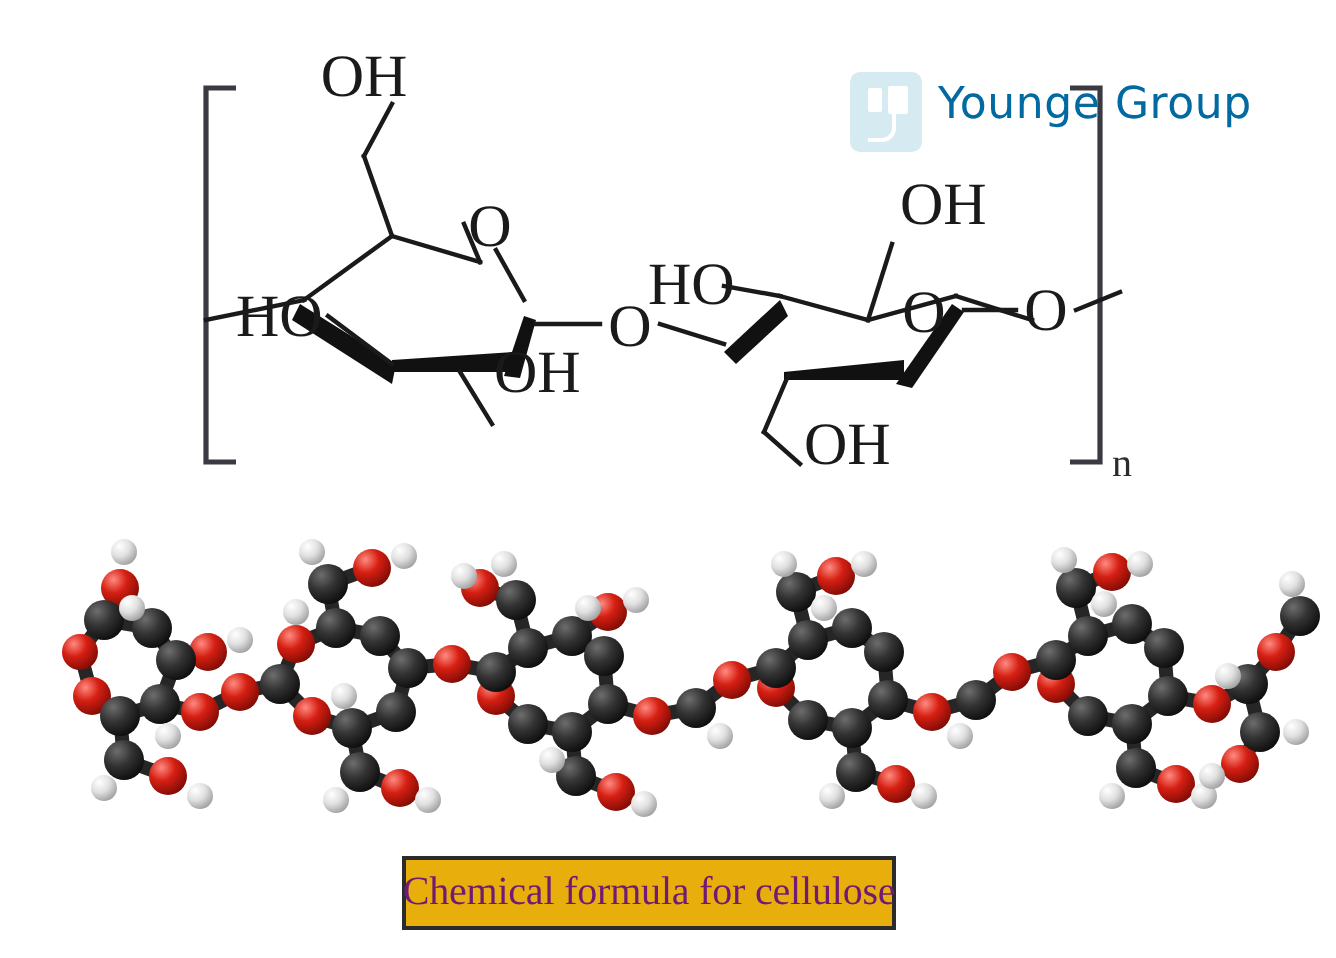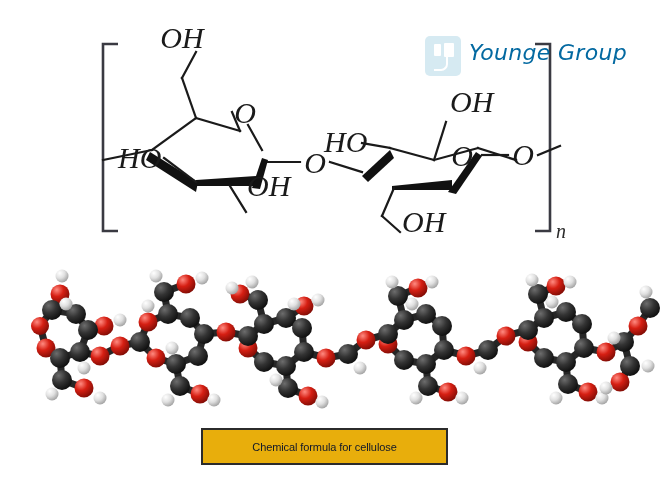--- a/index.html
+++ b/index.html
@@ -20,21 +20,20 @@
     inset: 0;
     background: #ffffff;
   }
 
   .skeletal-panel {
     position: absolute;
     left: 0;
     top: 0;
     width: 536px;
     height: 250px;
-    font-style: italic;
   }
   .model-panel {
     position: absolute;
     left: 0;
     top: 248px;
     width: 668px;
     height: 172px;
   }
 
   .caption-box {
@@ -44,23 +43,23 @@
     width: 247px;
     height: 37px;
     box-sizing: border-box;
     border: 2px solid #2b2b2b;
     background: #e8ae0c;
     display: flex;
     align-items: center;
     justify-content: center;
   }
   .caption-text {
-    font-family: Liberation Sans, sans-serif;
-    font-size: 11px;
-    color: #0f172a;
+    font-family: Liberation Serif, serif;
+    font-size: 20px;
+    color: #701a75;
     letter-spacing: -0.1px;
     white-space: nowrap;
   }
 
   .watermark {
     position: absolute;
     left: 425px;
     top: 36px;
     width: 235px;
     height: 44px;

